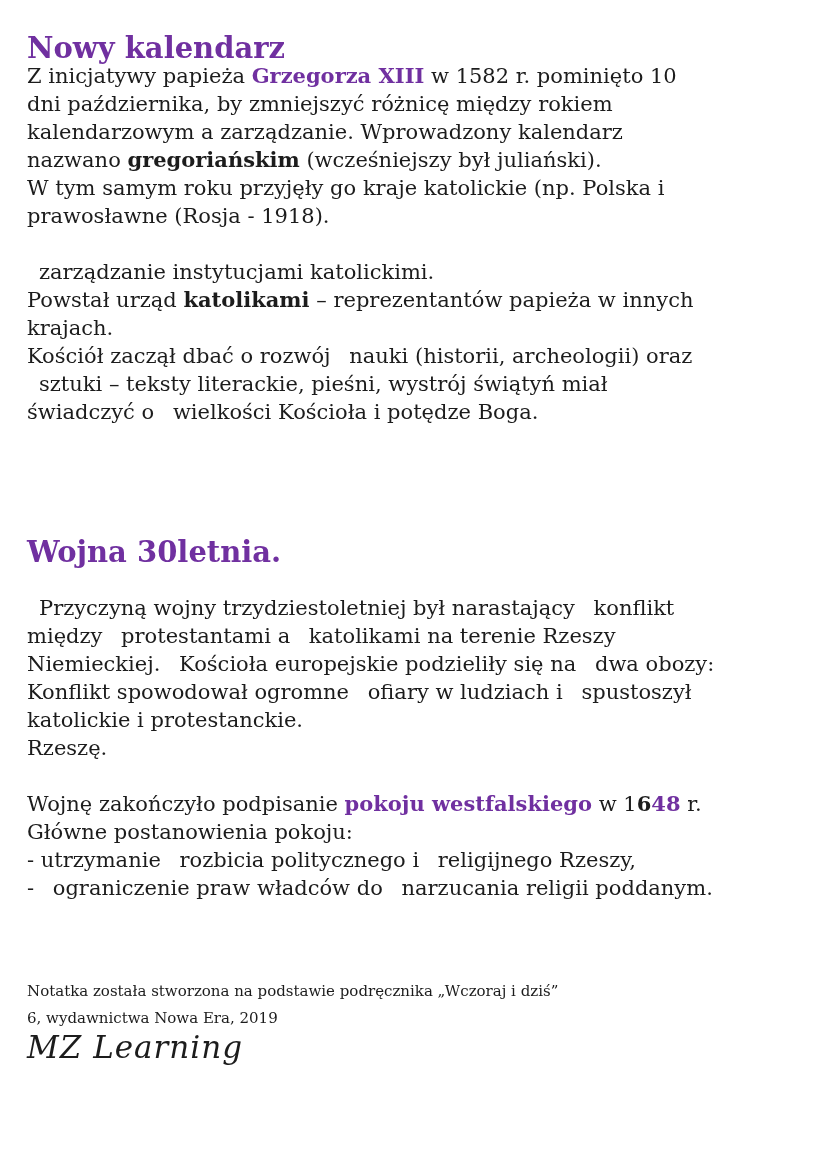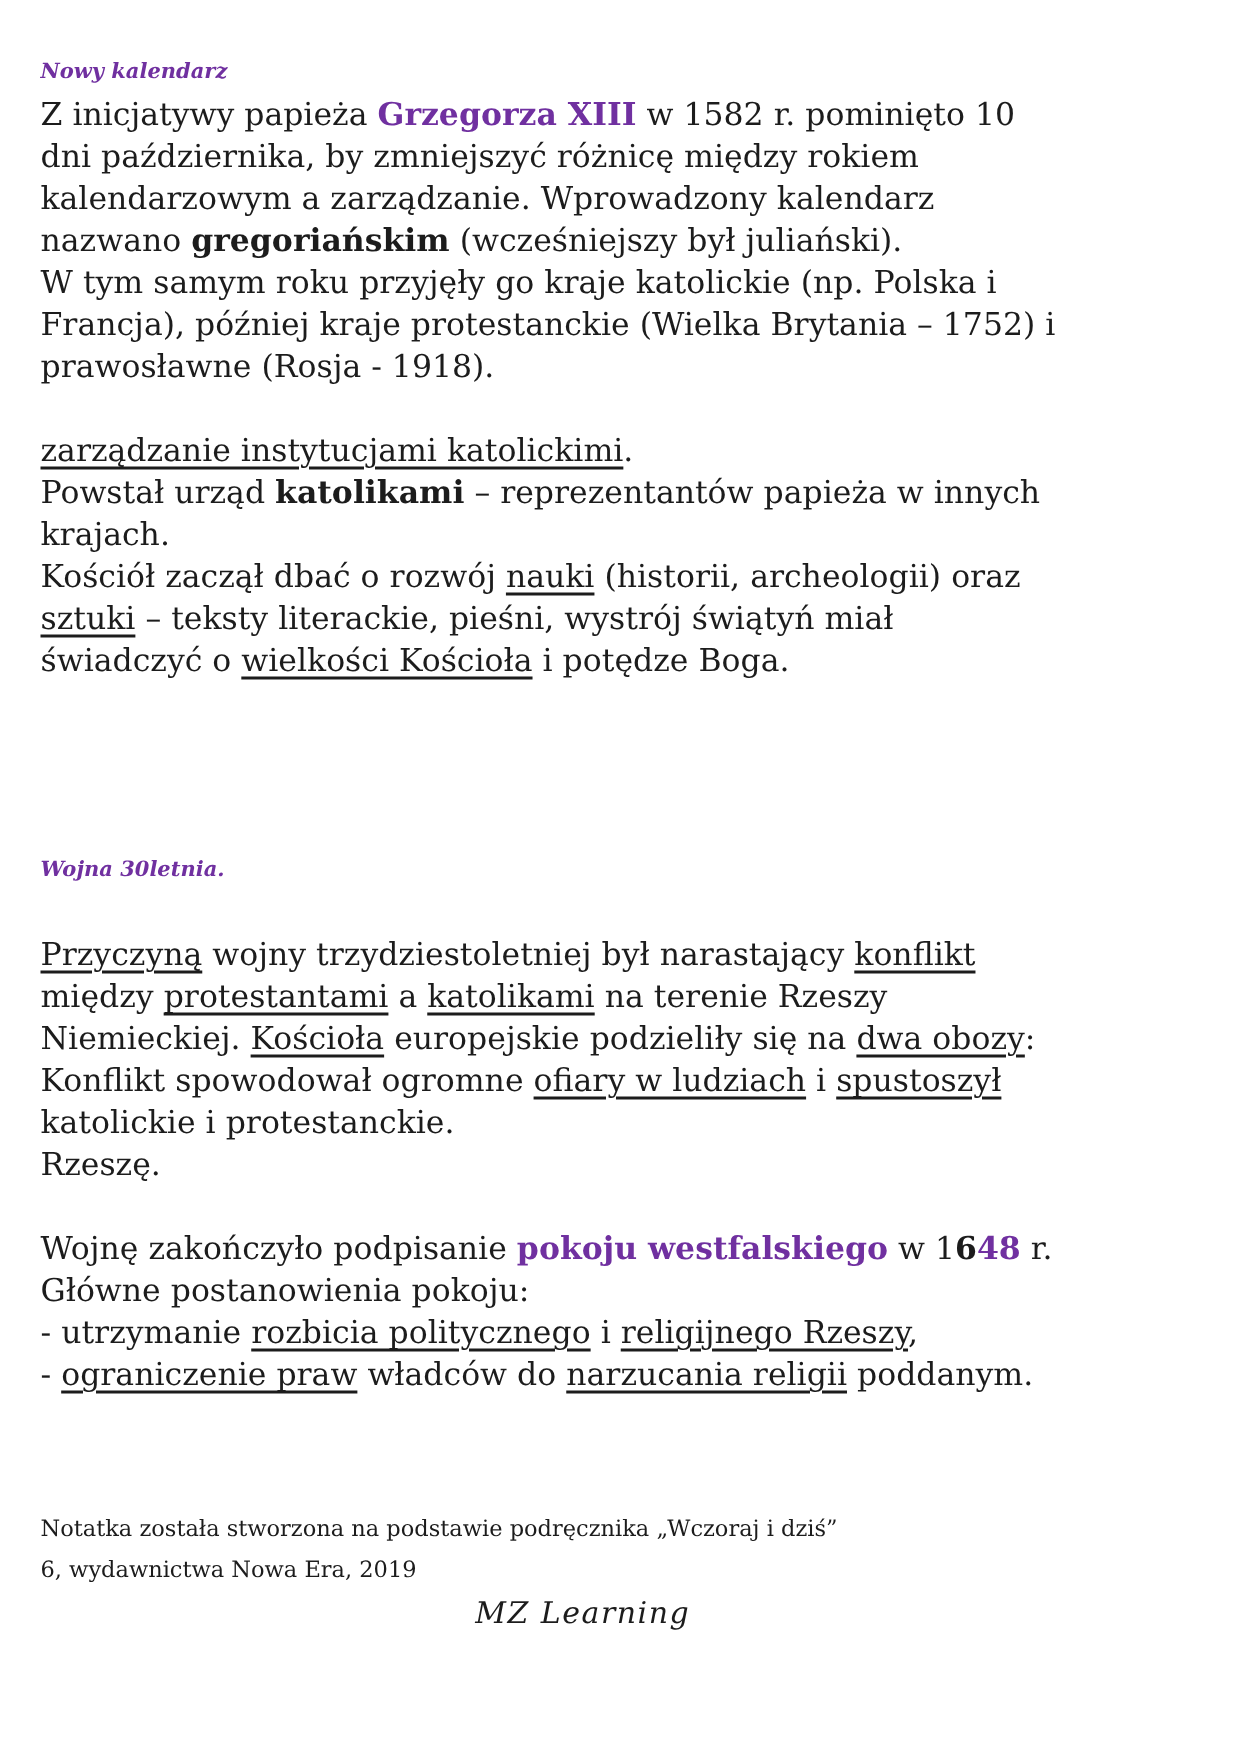--- a/index.html
+++ b/index.html
@@ -15,59 +15,57 @@
     height: 1171px;
     background: var(--bg);
     overflow: hidden;
     font-family: "DejaVu Serif", serif;
     color: var(--fg);
     padding: 34px 26px 0 27px;
   }
   .block { font-size: 21px; line-height: 28px; }
   .line { white-space: nowrap; }
   .block.heading .line {
-    font-size: 14px;
+    font-size: 29px;
     line-height: 28px;
-    font-style: italic;
   }
   .bold { font-weight: 700; }
   .purple { color: var(--accent); }
   .underline {
-    text-decoration: underline;
     text-decoration-thickness: 1.5px;
     text-underline-offset: 4px;
+    margin-left: 12px;
   }
   .block.spacer { font-size: 0; line-height: 0; }
   .block.footer { font-size: 15px; line-height: 27px; }
   .block.signature {
-    text-align: center;
+    text-align: left;
     padding-right: 52px;
     margin-top: -2px;
-    font-size: 20px;
+    font-size: 31px;
     line-height: 34px;
     font-style: italic;
     letter-spacing: 1px;
     font-family: "DejaVu Serif", serif;
   }
 </style>
 </head>
 <body>
 
 <div class="page">
   <div id="doc-body">
       <div class="block heading">
         <div class="line"><span class="bold purple">Nowy kalendarz</span></div>
       </div>
       <div class="block paragraph">
         <div class="line"><span>Z inicjatywy papieża </span><span class="bold purple">Grzegorza XIII</span><span> w 1582 r. pominięto 10</span></div>
         <div class="line"><span>dni października, by zmniejszyć różnicę między rokiem</span></div>
         <div class="line"><span>kalendarzowym a zarządzanie. Wprowadzony kalendarz</span></div>
         <div class="line"><span>nazwano </span><span class="bold">gregoriańskim</span><span> (wcześniejszy był juliański).</span></div>
         <div class="line"><span>W tym samym roku przyjęły go kraje katolickie (np. Polska i</span></div>
-        <div class="line"><span>Francja), później kraje protestanckie (Wielka Brytania – 1752) i</span></div>
         <div class="line"><span>prawosławne (Rosja - 1918).</span></div>
       </div>
       <div class="block spacer" style="height: 28px;"></div>
       <div class="block paragraph">
         <div class="line"><span class="underline">zarządzanie instytucjami katolickimi</span><span>.</span></div>
         <div class="line"><span>Powstał urząd </span><span class="bold">katolikami</span><span> – reprezentantów papieża w innych</span></div>
         <div class="line"><span>krajach.</span></div>
         <div class="line"><span>Kościół zaczął dbać o rozwój </span><span class="underline">nauki</span><span> (historii, archeologii) oraz</span></div>
         <div class="line"><span class="underline">sztuki</span><span> – teksty literackie, pieśni, wystrój świątyń miał</span></div>
         <div class="line"><span>świadczyć o </span><span class="underline">wielkości Kościoła</span><span> i potędze Boga.</span></div>

